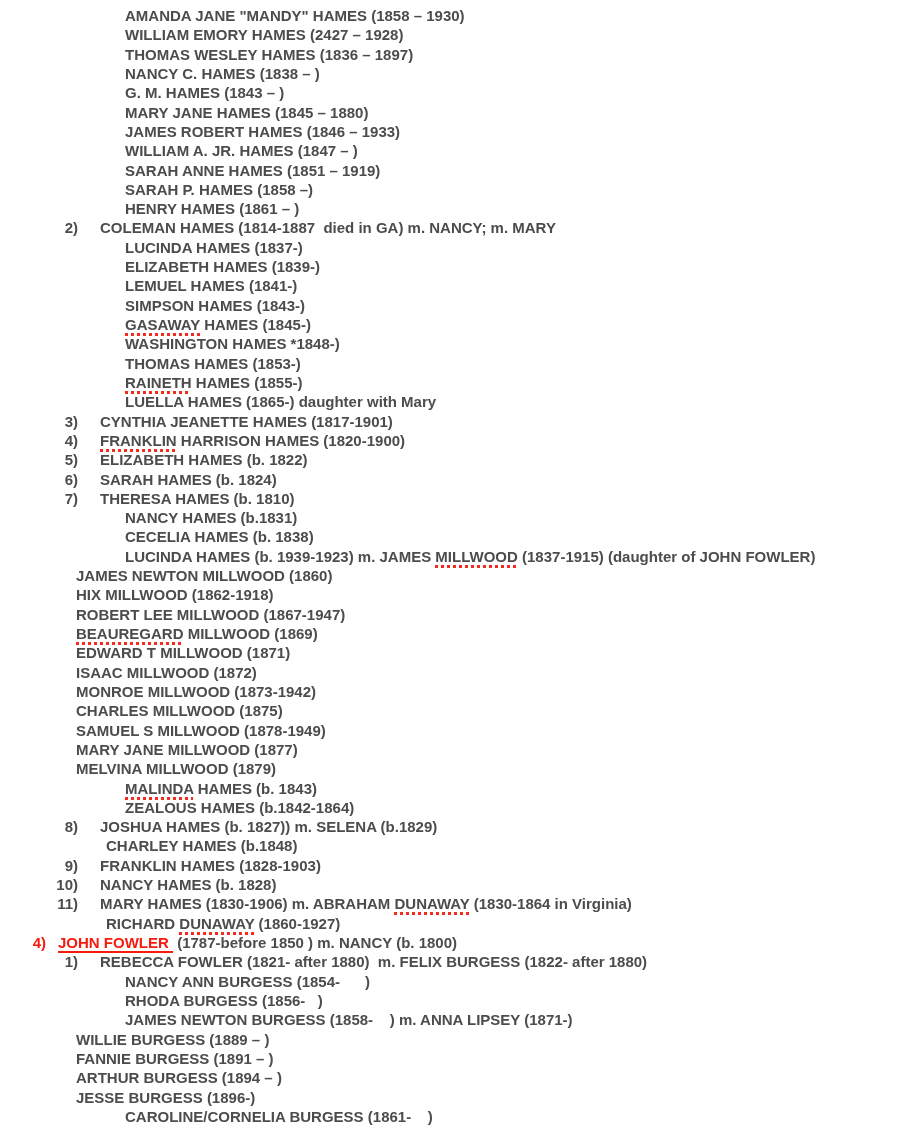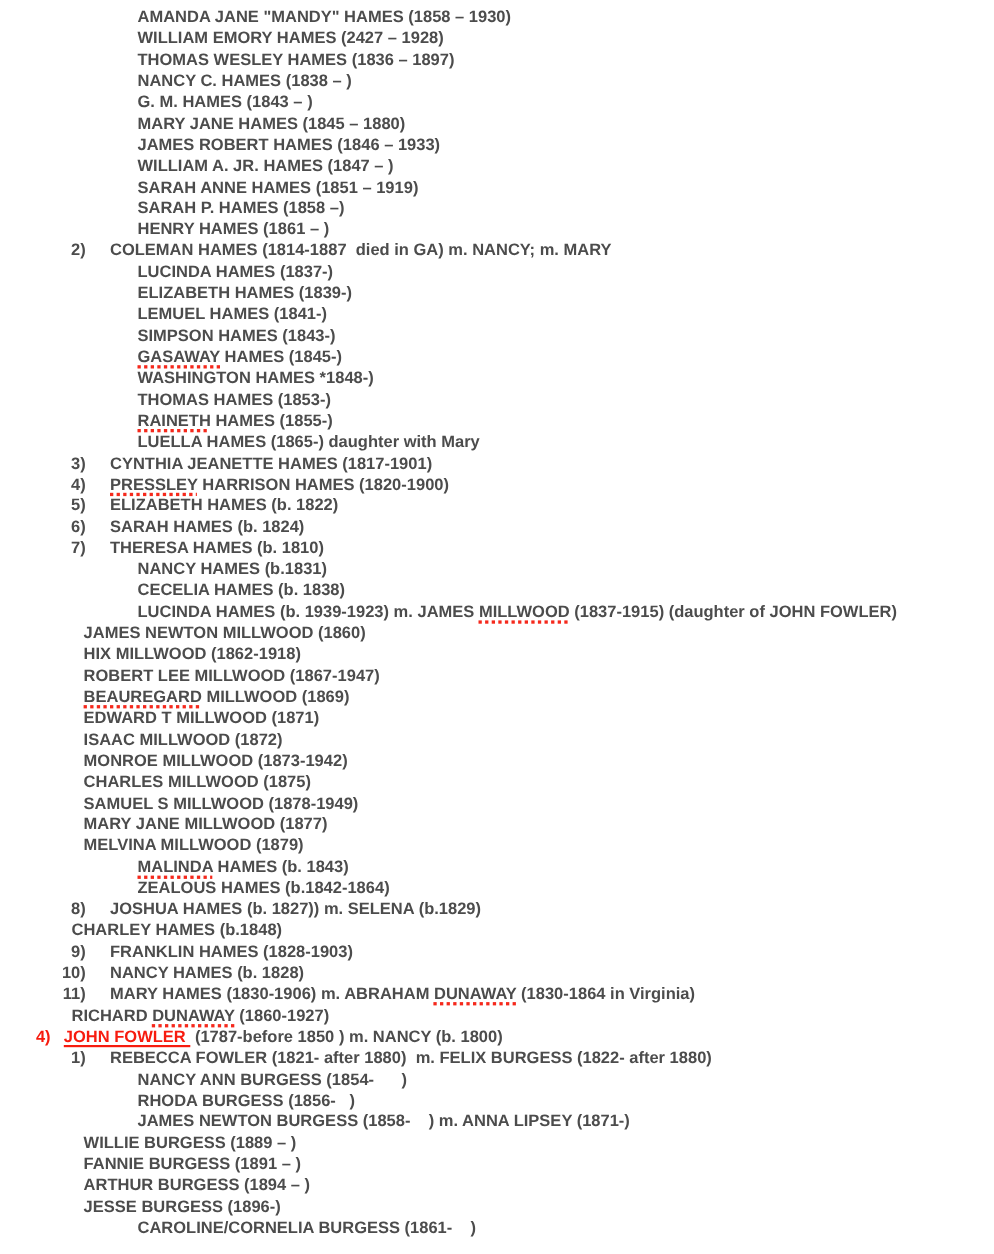--- a/index.html
+++ b/index.html
@@ -34,21 +34,21 @@
   .num {
     display: inline-block;
     text-align: right;
     box-sizing: border-box;
   }
   
   .line.num2 .num { width: 78px; margin-right: 22px; }
   
   .line.root .num { width: 46px; margin-right: 12px; color: var(--red); }
   .line.child1 { padding-left: 125px; }
-  .line.child2 { padding-left: 65px; }
+  .line.child2 { padding-left: 106px; }
   .line.child3 { padding-left: 76px; }
   .misspell {
     text-decoration: underline;
     text-decoration-style: dotted;
     text-decoration-color: var(--dots);
     text-decoration-thickness: 2.5px;
     text-underline-offset: 3px;
     margin-top: 25px;
   }
   .red-underline {
@@ -83,21 +83,21 @@
     <div class="line child1"><span>LUCINDA HAMES (1837-)</span></div>
     <div class="line child1"><span>ELIZABETH HAMES (1839-)</span></div>
     <div class="line child1"><span>LEMUEL HAMES (1841-)</span></div>
     <div class="line child1"><span>SIMPSON HAMES (1843-)</span></div>
     <div class="line child1"><span class="misspell">GASAWAY</span><span> HAMES (1845-)</span></div>
     <div class="line child1"><span>WASHINGTON HAMES *1848-)</span></div>
     <div class="line child1"><span>THOMAS HAMES (1853-)</span></div>
     <div class="line child1"><span class="misspell">RAINETH</span><span> HAMES (1855-)</span></div>
     <div class="line child1"><span>LUELLA HAMES (1865-) daughter with Mary</span></div>
     <div class="line num2"><span class="num">3)</span><span>CYNTHIA JEANETTE HAMES (1817-1901)</span></div>
-    <div class="line num2"><span class="num">4)</span><span class="misspell">PRESSLEY</span><span> HARRISON HAMES (1820-1900)</span></div>
+    <div class="line num2"><span class="num">4)</span><span class="misspell">FRANKLIN</span><span> HARRISON HAMES (1820-1900)</span></div>
     <div class="line num2"><span class="num">5)</span><span>ELIZABETH HAMES (b. 1822)</span></div>
     <div class="line num2"><span class="num">6)</span><span>SARAH HAMES (b. 1824)</span></div>
     <div class="line num2"><span class="num">7)</span><span>THERESA HAMES (b. 1810)</span></div>
     <div class="line child1"><span>NANCY HAMES (b.1831)</span></div>
     <div class="line child1"><span>CECELIA HAMES (b. 1838)</span></div>
     <div class="line child1"><span>LUCINDA HAMES (b. 1939-1923) m. JAMES </span><span class="misspell">MILLWOOD</span><span> (1837-1915) (daughter of JOHN FOWLER)</span></div>
     <div class="line child3"><span>JAMES NEWTON MILLWOOD (1860)</span></div>
     <div class="line child3"><span>HIX MILLWOOD (1862-1918)</span></div>
     <div class="line child3"><span>ROBERT LEE MILLWOOD (1867-1947)</span></div>
     <div class="line child3"><span class="misspell">BEAUREGARD</span><span> MILLWOOD (1869)</span></div>

